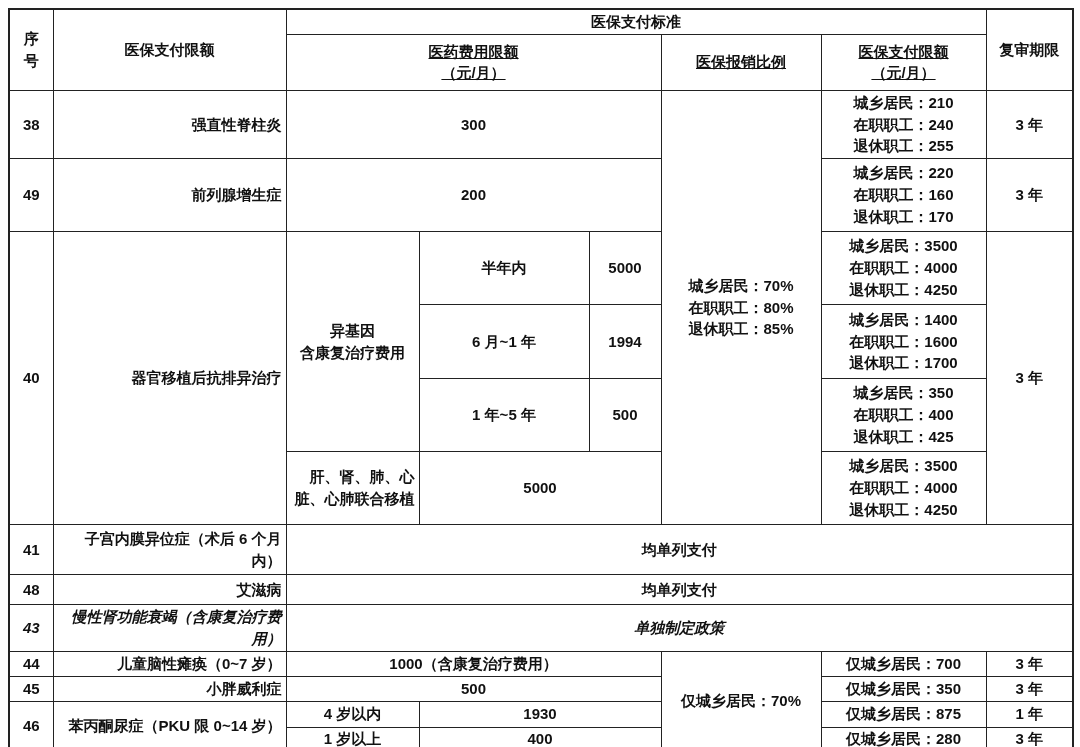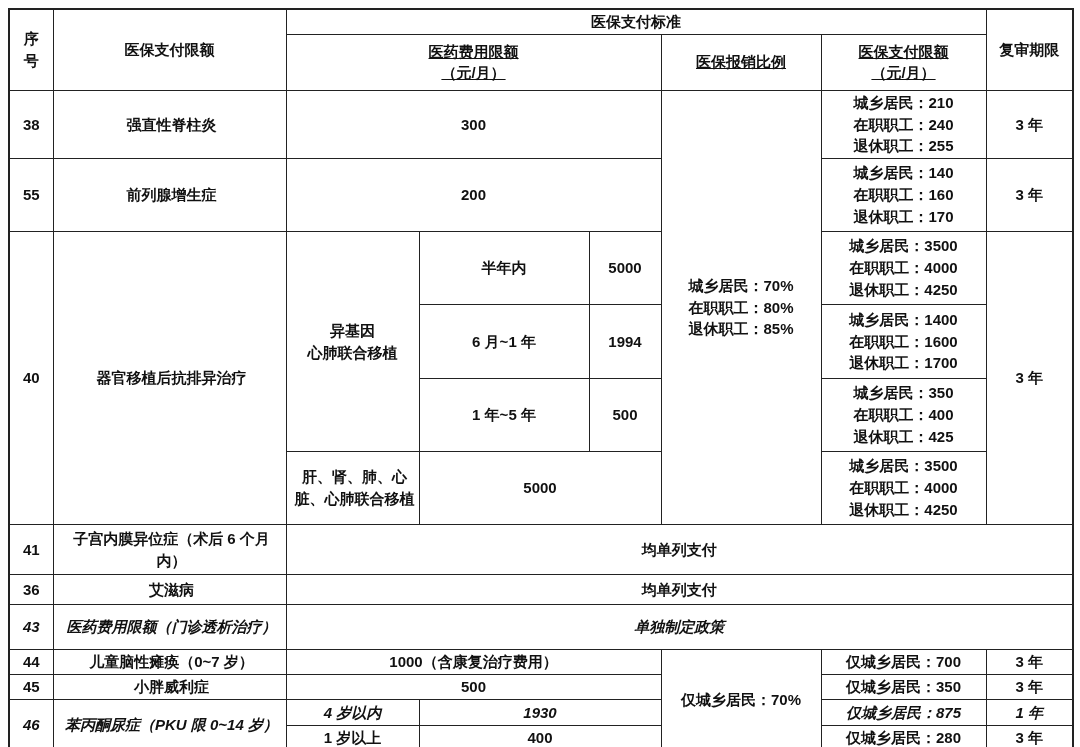--- a/index.html
+++ b/index.html
@@ -15,28 +15,28 @@
     width:1064px;
   }
   td{
     border:1px solid #222222;
     text-align:center;vertical-align:middle;
     font-size:15px;line-height:1.45;
     padding:1px 4px;
     white-space:pre-line;
     overflow:hidden;
   }
-  td.left{text-align:center;padding-left:8px;}
+  td.left{text-align:right;padding-left:8px;}
   span.blk{display:inline-block;text-align:center;white-space:pre-line;}
   
   tr.h1{height:22px;} tr.h2{height:56px;text-decoration:underline;}
   tr.r38{height:66px;} tr.r39{height:73px;}
   tr.r40a{height:73px;} tr.r40b{height:74px;} tr.r40c{height:73px;} tr.r40d{height:73px;}
   tr.r41{height:50px;} tr.r42{height:30px;} tr.r43{height:45px;font-style:italic;}
-  tr.r44{height:25px;} tr.r45{height:25px;padding-left:8px;} tr.r46a{height:26px;font-style:italic;} tr.r46b{height:25px;}
+  tr.r44{height:25px;} tr.r45{height:25px;padding-left:8px;} tr.r46a{height:26px;} tr.r46b{height:25px;}
   tr.r44 td, tr.r45 td, tr.r46a td, tr.r46b td{line-height:1.2;margin-left:21px;}
 </style>
 </head>
 <body>
 
 <table class="policy">
   <colgroup>
     <col style="width:44px">
       <col style="width:233px">
       <col style="width:133px">
@@ -70,34 +70,34 @@
     <td rowspan="6"><span class="blk">城乡居民：70%
 在职职工：80%
 退休职工：85%</span></td>
     <td><span class="blk">城乡居民：210
 在职职工：240
 退休职工：255</span></td>
     <td>3 年</td>
   </tr>
 
   <tr class="r39">
-    <td>55</td>
+    <td>49</td>
     <td class="left">前列腺增生症</td>
     <td colspan="3">200</td>
-    <td><span class="blk">城乡居民：140
+    <td><span class="blk">城乡居民：220
 在职职工：160
 退休职工：170</span></td>
     <td>3 年</td>
   </tr>
 
   <tr class="r40a">
     <td rowspan="4">40</td>
     <td rowspan="4" class="left">器官移植后抗排异治疗</td>
     <td rowspan="3">异基因
-心肺联合移植</td>
+含康复治疗费用</td>
     <td>半年内</td>
     <td>5000</td>
     <td><span class="blk">城乡居民：3500
 在职职工：4000
 退休职工：4250</span></td>
     <td rowspan="4">3 年</td>
   </tr>
 
   <tr class="r40b">
     <td>6 月~1 年</td>
@@ -123,28 +123,28 @@
 退休职工：4250</span></td>
   </tr>
 
   <tr class="r41">
     <td>41</td>
     <td class="left">子宫内膜异位症（术后 6 个月内）</td>
     <td colspan="6">均单列支付</td>
   </tr>
 
   <tr class="r42">
-    <td>36</td>
+    <td>48</td>
     <td class="left">艾滋病</td>
     <td colspan="6">均单列支付</td>
   </tr>
 
   <tr class="r43">
     <td>43</td>
-    <td class="left">医药费用限额（门诊透析治疗）</td>
+    <td class="left">慢性肾功能衰竭（含康复治疗费用）</td>
     <td colspan="6">单独制定政策</td>
   </tr>
 
   <tr class="r44">
     <td>44</td>
     <td class="left">儿童脑性瘫痪（0~7 岁）</td>
     <td colspan="3">1000（含康复治疗费用）</td>
     <td rowspan="4">仅城乡居民：70%</td>
     <td>仅城乡居民：700</td>
     <td>3 年</td>

